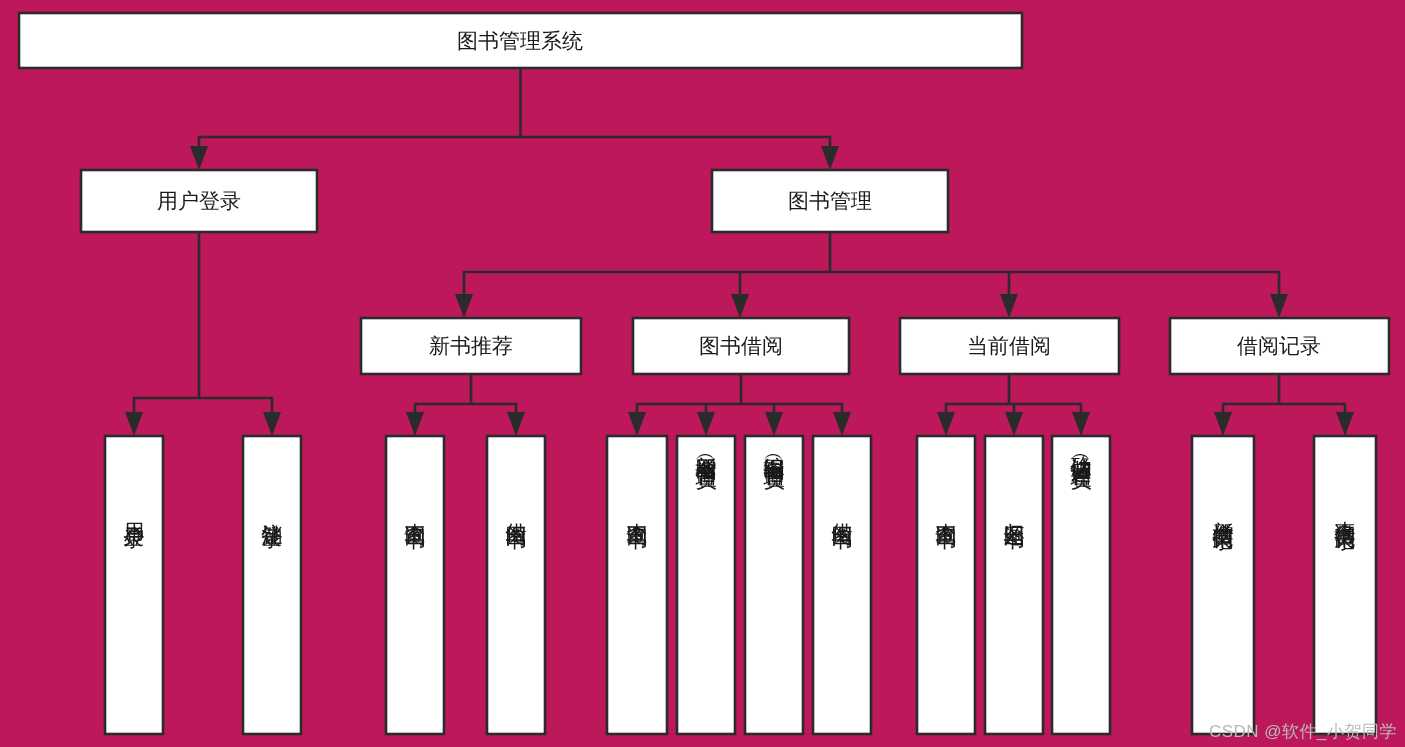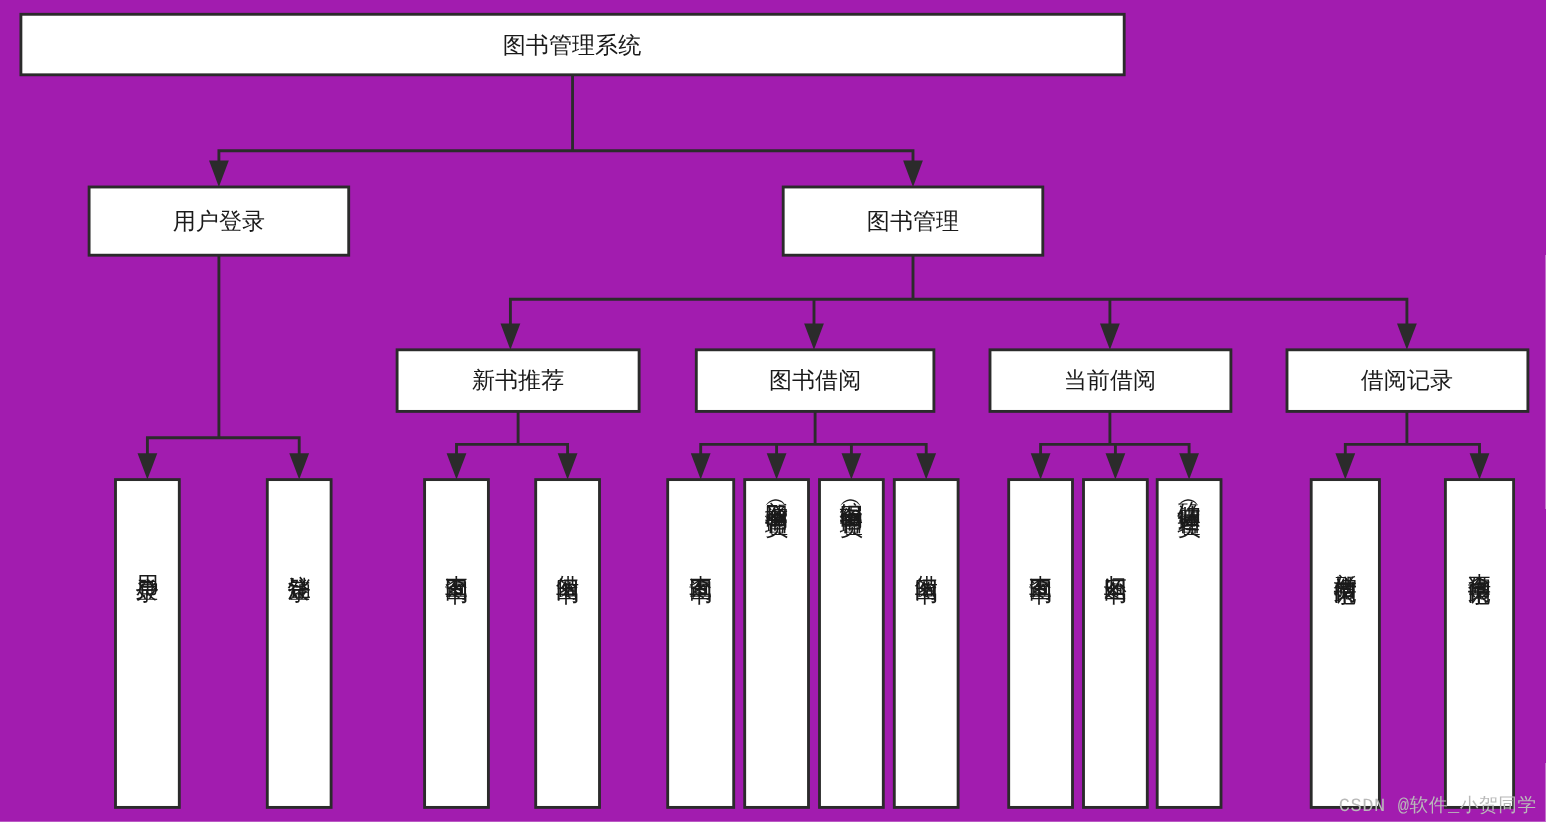--- a/index.html
+++ b/index.html
@@ -11,21 +11,21 @@
   body {
     width: 1405px;
     height: 747px;
     font-family: "DejaVu Sans", "Liberation Sans", sans-serif;
     overflow: hidden;
   }
   #diagram-root {
     position: relative;
     width: 1405px;
     height: 747px;
-    background: #a21caf;
+    background: #be185d;
   }
   svg#diagram {
     position: absolute;
     top: 0;
     left: 0;
     width: 1405px;
     height: 747px;
     display: block;
   }
   .node-box {
@@ -55,21 +55,21 @@
     font-size: 21px;
     fill: #1a1a1a;
     text-anchor: middle;
     writing-mode: vertical-rl;
     letter-spacing: 2px;
   }
   .watermark {
     position: absolute;
     right: 8px;
     bottom: 4px;
-    font-family: Liberation Mono, monospace;
+    font-family: Liberation Sans, sans-serif;
     font-size: 17px;
     color: #b9b9b9;
     letter-spacing: 0.5px;
     white-space: nowrap;
     pointer-events: none;
   }
 </style>
 </head>
 <body>
 

